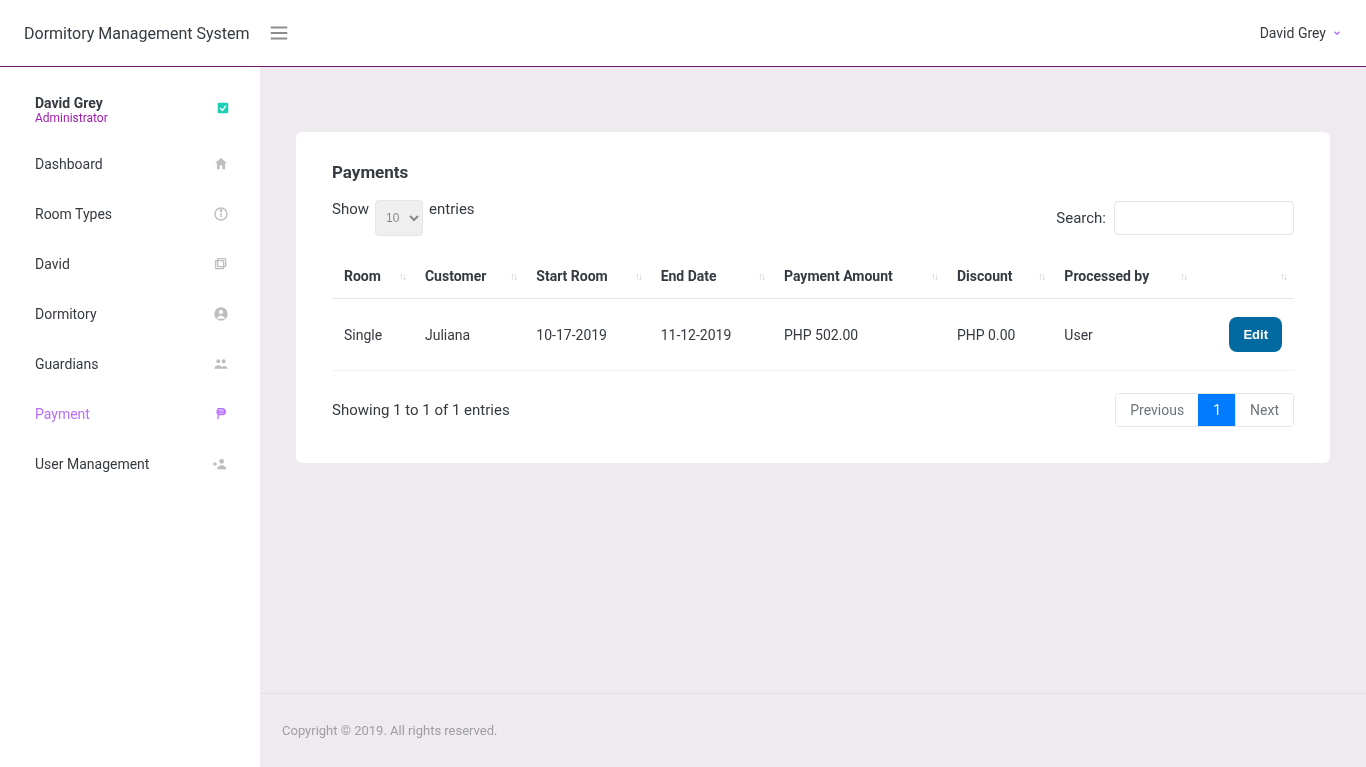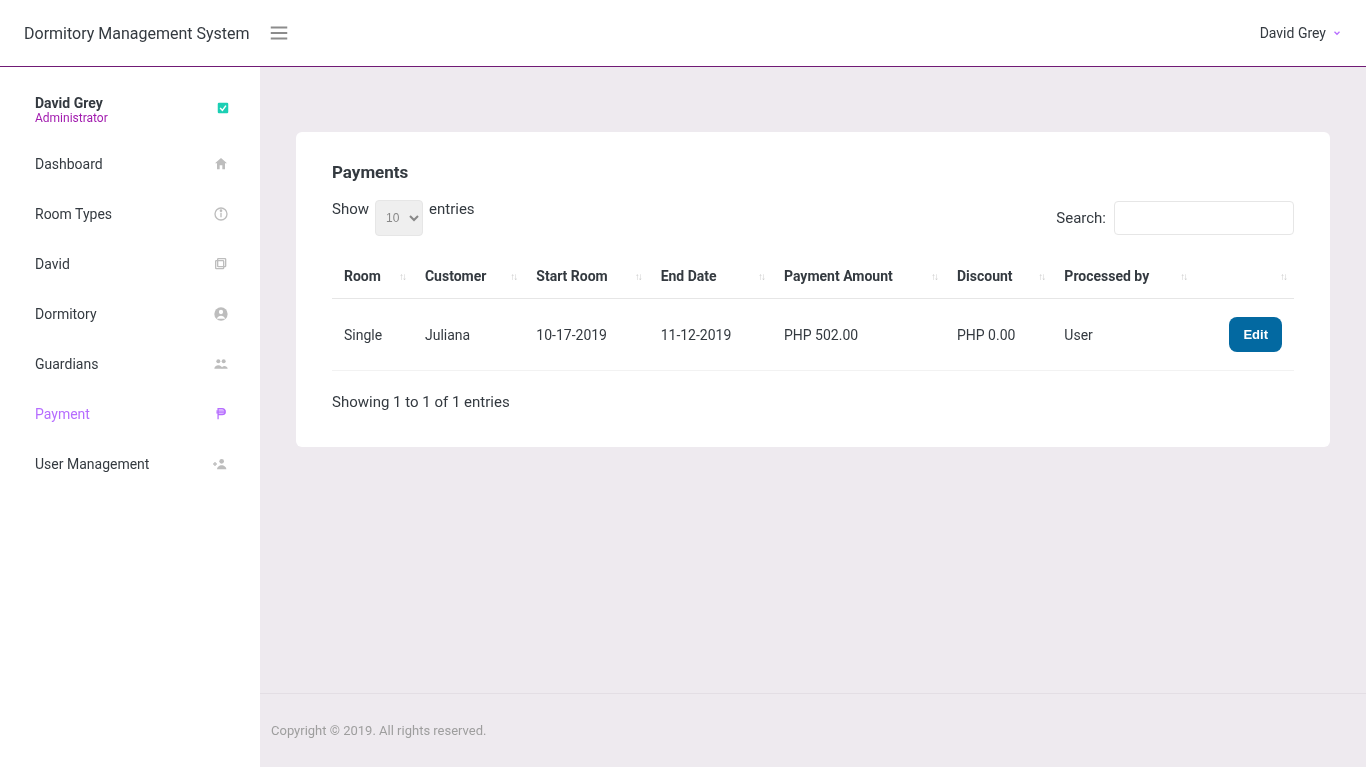--- a/index.html
+++ b/index.html
@@ -41,21 +41,21 @@
 table.dt thead th .sort { position: absolute; right: 8px; top: 50%; transform: translateY(-50%); font-size: 10px; color: #c9c9c9; letter-spacing: -2px; }
 table.dt tbody td { font-size: 14px; color: #343a40; padding: 18px 12px; border-bottom: 1px solid #f2f2f2; }
 .btn-edit { background: #0369a1; color: #fff; border: none; border-radius: 8px; padding: 10px 14px; font-size: 13px; font-weight: 700; cursor: pointer; }
 
 .dt-bottom { display: flex; align-items: center; justify-content: space-between; margin-top: 22px; font-size: 15px; color: #343a40; }
 .pager { display: flex; border: 1px solid #e6e6e6; border-radius: 4px; overflow: hidden; }
 .pager .pg { padding: 8px 14px; font-size: 14px; color: #6c757d; background: #fff; border-left: 1px solid #e6e6e6; cursor: pointer; }
 .pager .pg:first-child { border-left: none; }
 .pager .pg.current { background: #007bff; color: #fff; border-left-color: #007bff; }
 
-.footer { height: 74px; border-top: 1px solid #e3dee4; background: #eeeaef; display: flex; align-items: center; padding: 0 11px; font-size: 13px; color: #9e9e9e; }
+.footer { height: 74px; border-top: 1px solid #e3dee4; background: #eeeaef; display: flex; align-items: center; padding: 0 22px; font-size: 13px; color: #9e9e9e; }
 
 svg { display: block; }
 </style>
 </head>
 <body>
 
 <div class="topbar">
   <div class="brand">Dormitory Management System</div>
   <div class="menu-toggle">
     <svg width="22" height="22" viewBox="0 0 24 24" fill="none" stroke="currentColor" stroke-width="2.2">
@@ -205,20 +205,25 @@
               <td>PHP 502.00</td>
               <td>PHP 0.00</td>
               <td>User</td>
               <td style="text-align:right;"><button class="btn-edit">Edit</button></td>
             </tr>
           </tbody>
         </table>
 
         <div class="dt-bottom">
           <div>Showing 1 to 1 of 1 entries</div>
+          <div class="pager">
+            <div class="pg">Previous</div>
+            <div class="pg current">1</div>
+            <div class="pg">Next</div>
+          </div>
         </div>
       </div>
     </div>
 
     <div class="footer">
       <span>Copyright © 2019. All rights reserved.</span>
     </div>
   </main>
 </div>
 

